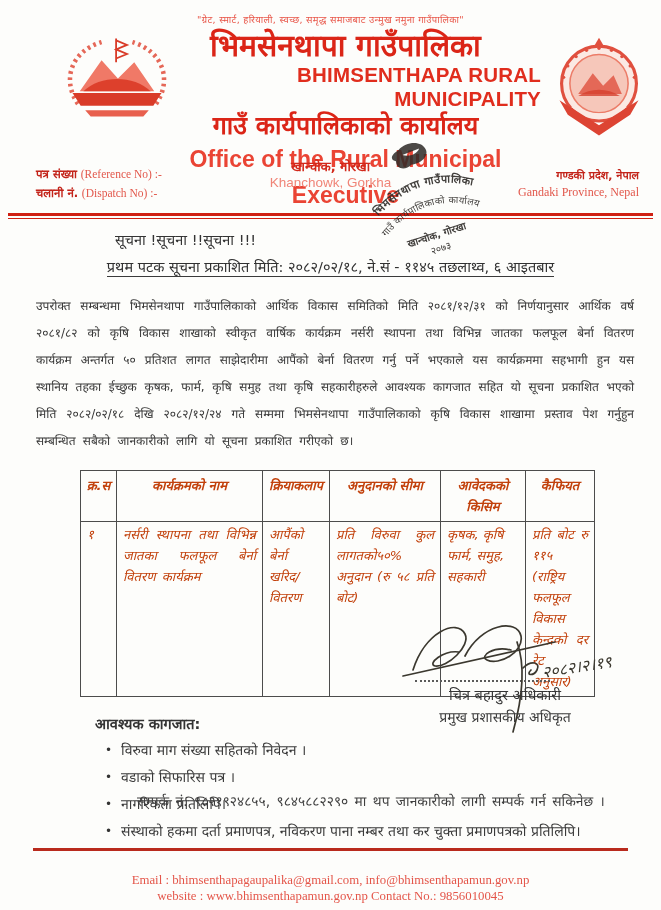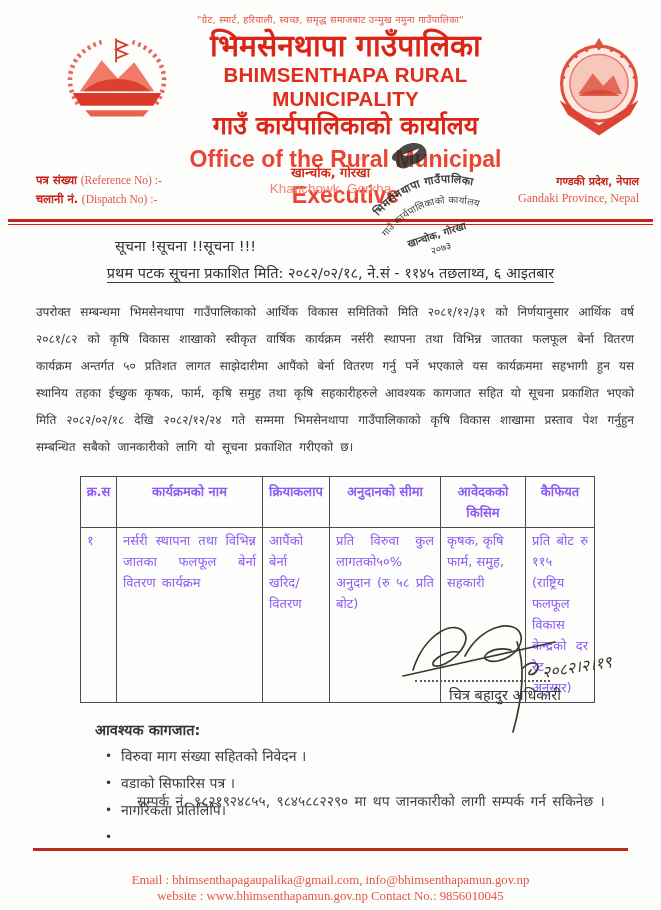--- a/index.html
+++ b/index.html
@@ -12,25 +12,25 @@
   
   .tagline {
     padding-top:13px; text-align:center; font-size:9.5px;
     color:#e8574a; letter-spacing:.3px;
   }
   .header-row { position:relative; margin-top:3px; height:128px; }
   .emblem-left { position:absolute; left:58px; top:2px; }
   .seal-right  { position:absolute; right:10px; top:6px; }
   .header-center { position:absolute; left:150px; right:120px; top:0; text-align:center; }
   .muni-np  { font-size:30px; font-weight:bold; color:#db2517; line-height:34px; }
-  .muni-en  { font-family:"Liberation Sans", sans-serif; font-size:20.5px; font-weight:bold; color:#e02d1d; line-height:24px; letter-spacing:.2px; }
+  .muni-en  { font-family:"Liberation Sans", sans-serif; font-size:20.5px; font-weight:bold; color:#e02d1d; line-height:24px; letter-spacing:.2px;text-align:right; }
   .office-np{ font-size:25px; font-weight:bold; color:#db2517; line-height:30px; }
   .office-en{ font-family:"Liberation Sans", sans-serif; font-size:23px; font-weight:bold; color:#ea4434; line-height:36px; }
   
-  .meta-row { position:relative; height:52px; margin-top:8px; }
+  .meta-row { position:relative; height:52px; margin-top:2px; }
   .meta-left  { position:absolute; left:36px; top:6px; font-size:11.5px; line-height:19px; }
   .meta-left .np { color:#c3241a; font-weight:bold; }
   .meta-left .en { color:#e2574b; font-family:"Liberation Serif", serif; }
   .meta-center{ position:absolute; left:200px; right:200px; top:0; text-align:center; }
   .place-np { font-size:13px; font-weight:bold; color:#d2291b; line-height:16px; }
   .place-en { font-family:"Liberation Sans", sans-serif; font-size:13.5px; color:#f08477; line-height:16px; }
   .meta-right { position:absolute; right:22px; top:8px; text-align:right; font-size:11px; line-height:17px; }
   .meta-right .np { color:#c3241a; font-weight:bold; }
   .meta-right .en { color:#e2574b; font-family:"Liberation Serif", serif; font-size:12px; }
   .rule-double { margin:2px 8px 0 8px; border-top:3px solid #cf2013; border-bottom:1.5px solid #cf2013; height:6px; }
@@ -42,21 +42,21 @@
   .published span { border-bottom:1.5px solid #3a3a3a; padding-bottom:1px; }
   
   .body-par {
     margin:17px 27px 0 36px; font-size:12px; line-height:27px;
     text-align:justify; color:#383838; word-spacing:3.5px;
   }
   
   table.notice-table { border-collapse:collapse; margin:15px 0 0 80px; table-layout:fixed; }
   .notice-table th, .notice-table td {
     border:1.3px solid #4c4c4c; font-size:13px; line-height:21px;
-    padding:2px 6px 4px 6px; vertical-align:top; color:#8b5cf6;
+    padding:2px 6px 4px 6px; vertical-align:top; color:#c2410c;font-style:italic;
   }
   .notice-table th { font-weight:bold; text-align:center; padding:4px 2px; }
   .col-sn{width:36px} .col-prog{width:146px} .col-act{width:67px}
   .col-grant{width:111px} .col-app{width:85px} .col-rem{width:69px}
   .cell-just { text-align:justify; word-spacing:2px;margin-left:36px; }
   .cell-sn { text-align:left; padding-left:8px; }
   
   .docs { margin:16px 0 0 95px; }
   .docs-heading { font-size:14.5px; font-weight:bold; color:#333; }
   .doc-item { display:flex; margin-top:7px; font-size:14px; color:#3a3a3a; line-height:20px; }
@@ -210,36 +210,38 @@
     <div class="doc-item">
       <span class="doc-bullet">•</span>
       <span>वडाको सिफारिस पत्र ।</span>
     </div>
     <div class="doc-item">
       <span class="doc-bullet">•</span>
       <span>नागरिकता प्रतिलिपि।</span>
     </div>
     <div class="doc-item">
       <span class="doc-bullet">•</span>
+      <span>संस्थाको हकमा दर्ता प्रमाणपत्र, नविकरण पाना नम्बर तथा कर चुक्ता प्रमाणपत्रको प्रतिलिपि।</span>
     </div>
   </div>
 
   <div class="sig-block">
     <svg class="sig-svg" width="250" height="82" viewBox="0 0 250 82">
       <g stroke="#3b382f" stroke-width="1.7" fill="none" stroke-linecap="round">
         <path d="M 18 58 C 30 20 62 6 70 22 C 76 34 52 56 40 54 C 32 52 48 38 64 40"></path>
         <path d="M 70 44 C 86 12 122 6 126 24 C 129 40 104 54 92 48 C 84 44 98 34 116 38"></path>
         <path d="M 8 64 L 160 30"></path>
         <path d="M 122 30 C 130 52 128 84 118 120"></path>
         <path d="M 128 56 C 136 48 146 50 142 58 C 139 64 130 64 136 58"></path>
       </g>
       <text x="148" y="66" transform="rotate(-9 148 66)" font-size="16" fill="#3b382f" font-style="italic">२०८२।२।१९</text>
     </svg>
     <div class="sig-dots"></div>
     <div class="sig-name">चित्र बहादुर अधिकारी</div>
+    <div class="sig-title">प्रमुख प्रशासकीय अधिकृत</div>
   </div>
 
   <div class="contact">सम्पर्क नं. ९८२१९२४८५५, ९८४५८८२२९० मा थप जानकारीको लागी सम्पर्क गर्न सकिनेछ ।</div>
 
   <div class="footer">
     <div class="footer-line">Email : bhimsenthapagaupalika@gmail.com,  info@bhimsenthapamun.gov.np</div>
     <div class="footer-line">website : www.bhimsenthapamun.gov.np Contact No.: 9856010045</div>
     <div class="footer-slogan">"गाउँ टोल घर-घरमा स्थानिय सरकार"</div>
   </div>
 

